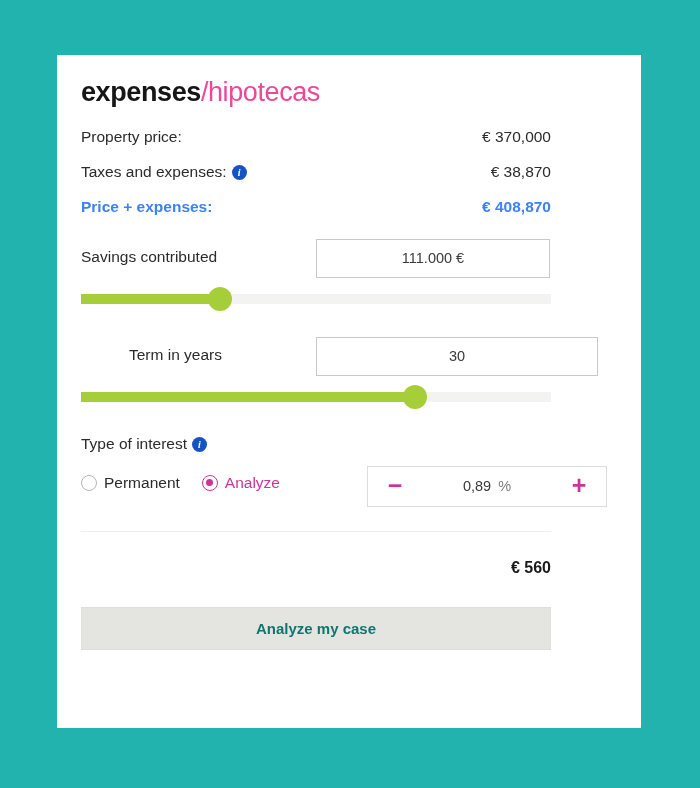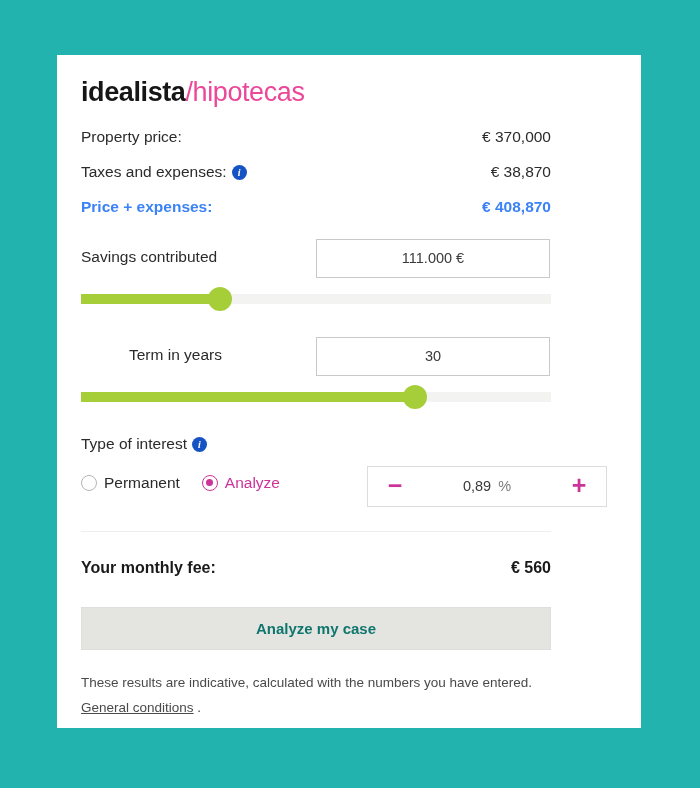--- a/index.html
+++ b/index.html
@@ -119,21 +119,21 @@
     color: #3a3a3a;
   }
   .box-savings {
     left: 259px;
     top: 184px;
     width: 234px;
   }
   .box-term {
     left: 259px;
     top: 282px;
-    width: 234px;
+    width: 282px;
   }
 
   
   .slider {
     position: absolute;
     left: 24px;
     width: 470px;
     height: 10px;
   }
   .slider-savings { top: 239px; }
@@ -302,21 +302,21 @@
   }
 </style>
 </head>
 <body>
 
 <div class="stage">
 
   <div class="card">
 
     <div class="brand">
-      <span class="brand-main">idealista</span><span class="brand-sub">/hipotecas</span>
+      <span class="brand-main">expenses</span><span class="brand-sub">/hipotecas</span>
     </div>
 
     <div class="sum-row row-price">
       <span class="lbl">Property price:</span>
       <span class="val">€ 370,000</span>
     </div>
 
     <div class="sum-row row-taxes">
       <span class="lbl"><span>Taxes and expenses:</span><span class="info-icon">i</span></span>
       <span class="val">€ 38,870</span>
@@ -351,22 +351,20 @@
 
     <div class="stepper">
       <span class="minus">−</span>
       <span class="sval"><span>0,89</span><span class="sunit">%</span></span>
       <span class="plus">+</span>
     </div>
 
     <div class="divider"></div>
 
     <div class="fee-row">
-      <span class="lbl">Your monthly fee:</span>
       <span class="val">€ 560</span>
     </div>
 
     <div class="cta">Analyze my case</div>
 
-    <div class="footer"><span>These results are indicative, calculated with the numbers you have entered. </span><a href="#">General conditions</a><span> .</span></div>
 
   </div>
 </div>
 
 </body></html>

